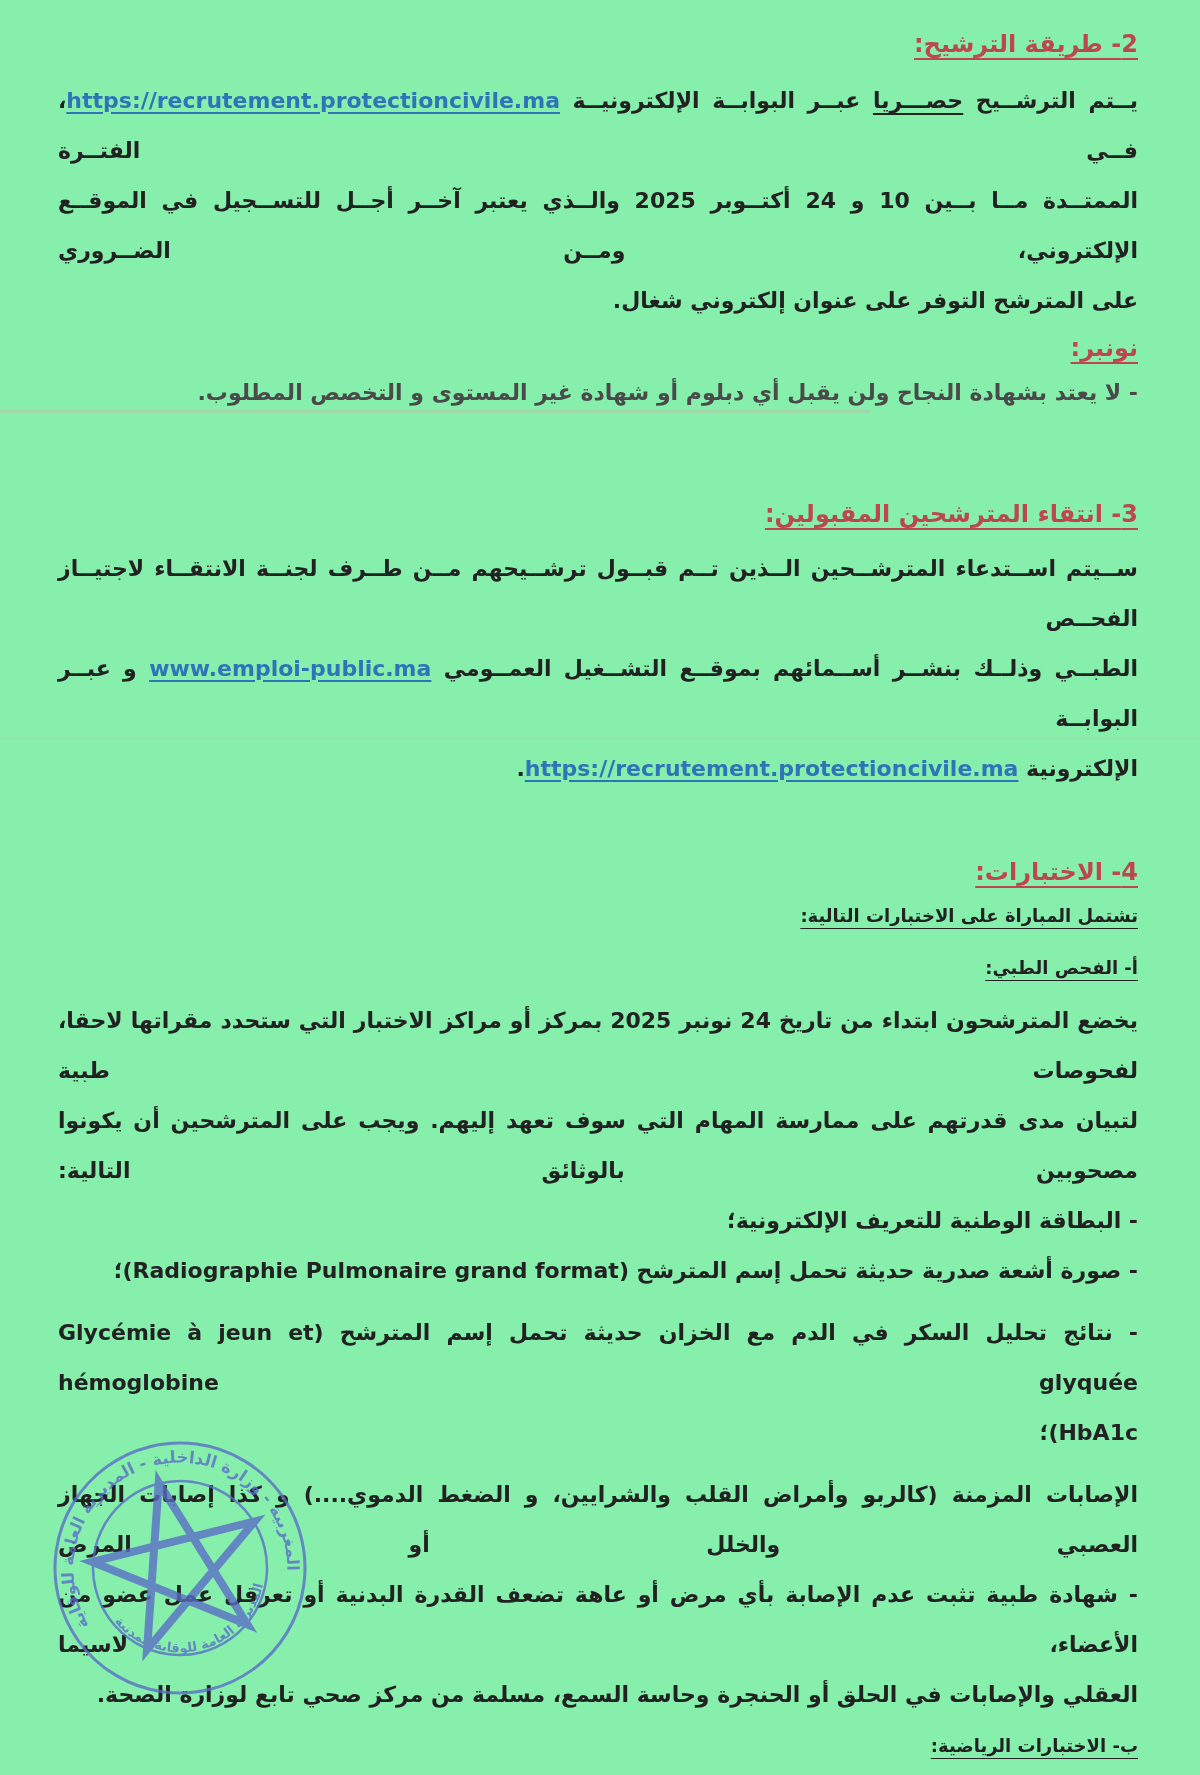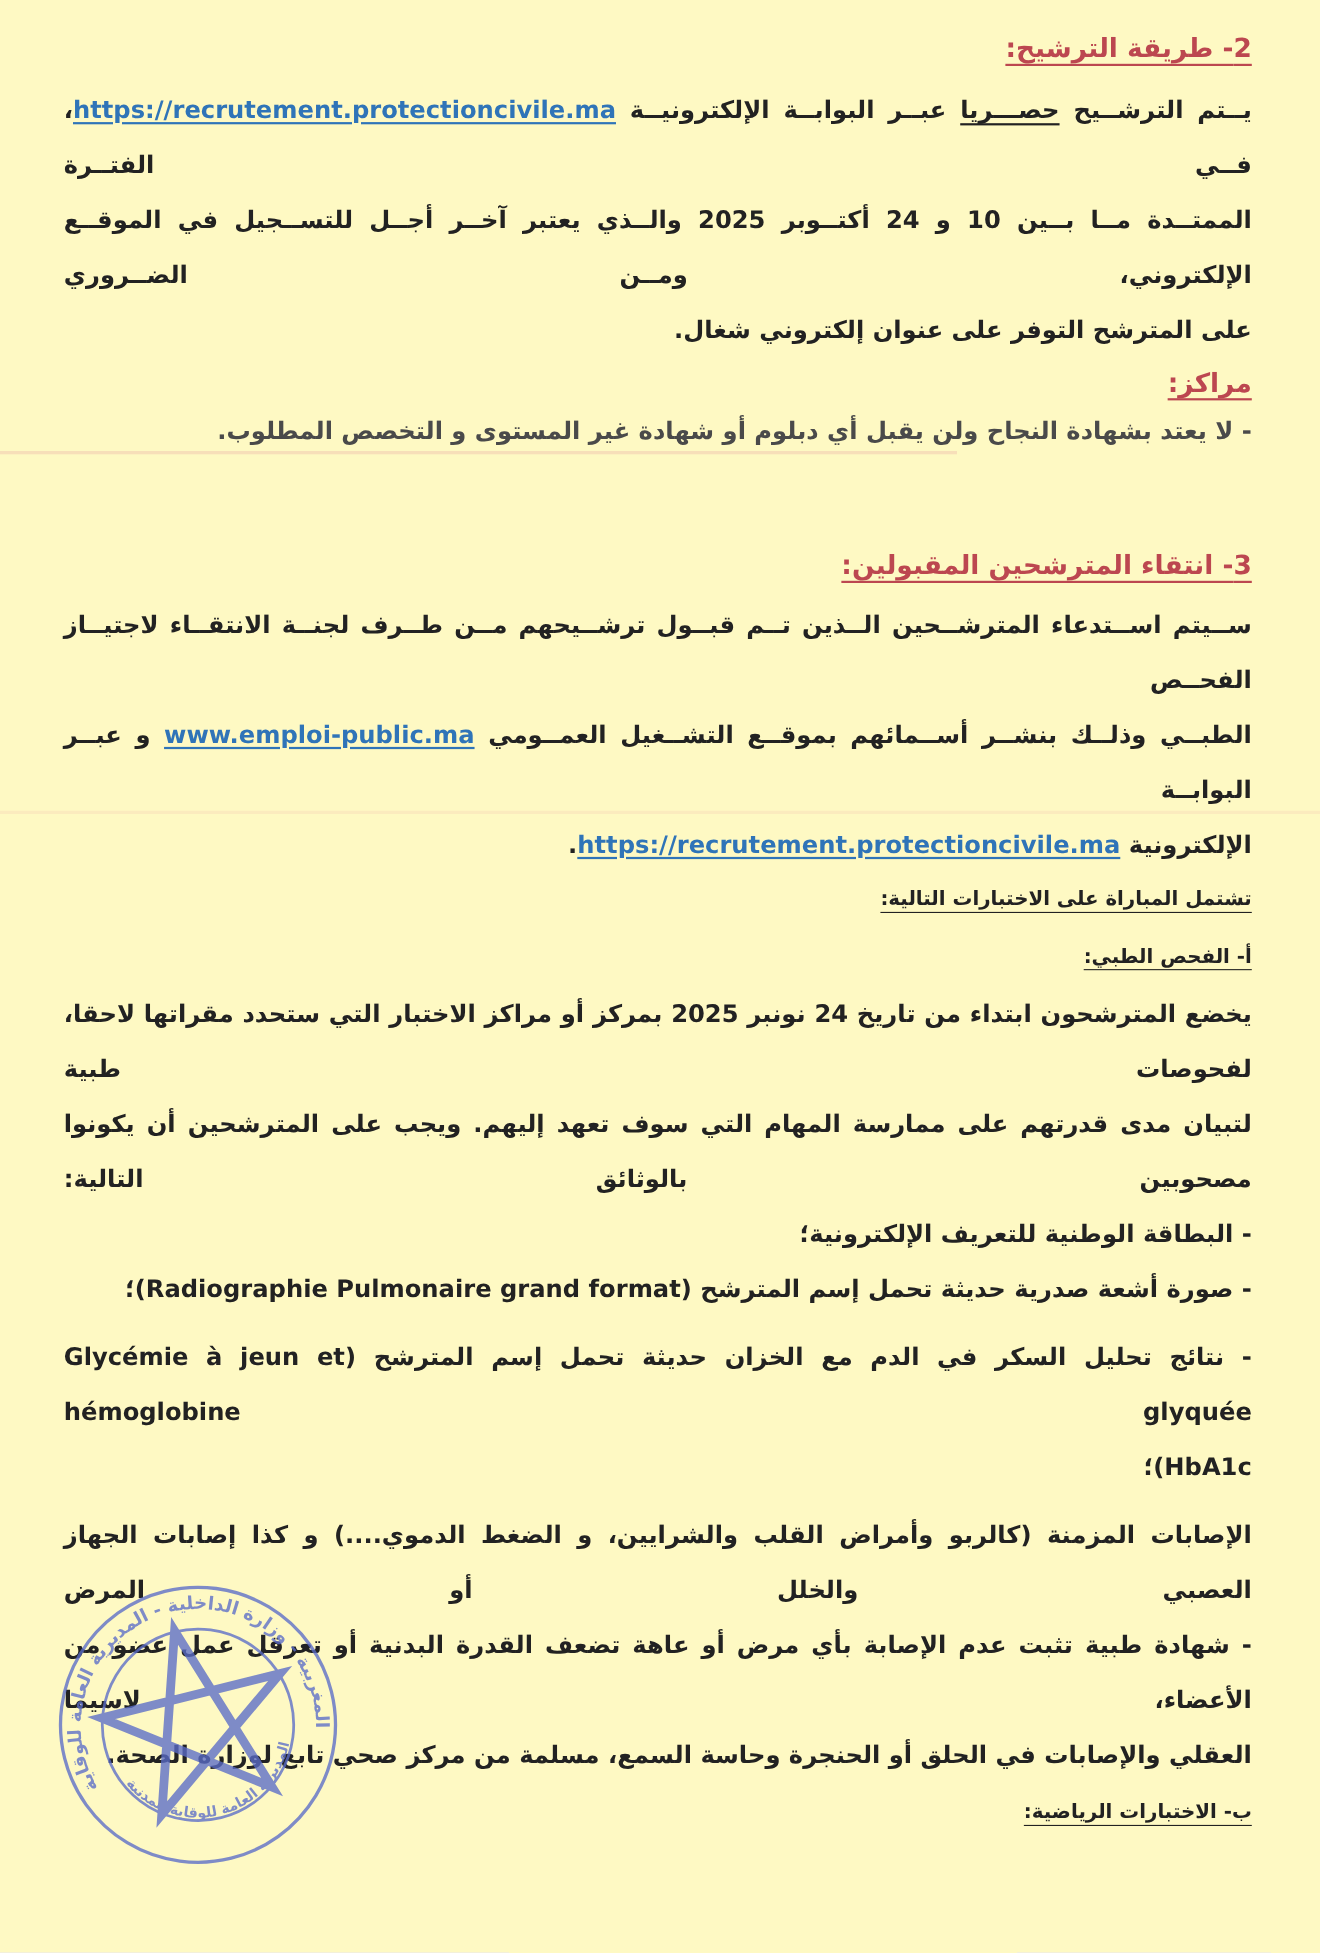--- a/index.html
+++ b/index.html
@@ -1,18 +1,18 @@
 <!DOCTYPE html>
 <html lang="ar"><head>
 <meta charset="utf-8">
 <style>
   html,body{margin:0;padding:0;background:#e9e9e9;}
   .page{
     position:relative;width:1200px;height:1775px;margin:0 auto;
-    background:#fef9c3;overflow:hidden;
+    background:#86efac;overflow:hidden;
     font-family:"DejaVu Sans",sans-serif;direction:rtl;color:#222;
   }
   .content{padding:24px 62px 0 58px;}
   .h-red{
     color:#bc4750;font-size:24px;font-weight:bold;line-height:40px;
     text-decoration:underline;text-underline-offset:6px;text-align:right;
   }
   .h-blk{
     font-size:18px;font-weight:bold;line-height:44px;text-align:right;
     text-decoration:underline;text-underline-offset:6px;
@@ -38,31 +38,32 @@
   <div class="content">
 
     <div class="h-red">2- طريقة الترشيح:</div>
 
     <div style="margin-top:12px;">
       <div class="line j"><span>يــتم الترشــيح </span><span class="bu">حصـــريا</span><span> عبــر البوابــة الإلكترونيــة </span><span class="link">https://recrutement.protectioncivile.ma</span><span>، فــي الفتــرة</span></div>
       <div class="line j">الممتــدة مــا بــين 10 و 24 أكتــوبر 2025 والــذي يعتبر آخــر أجــل للتســجيل في الموقــع الإلكتروني، ومــن الضــروري</div>
       <div class="line">على المترشح التوفر على عنوان إلكتروني شغال.</div>
     </div>
 
-    <div class="h-red" style="margin-top:2px;">مراكز:</div>
+    <div class="h-red" style="margin-top:2px;">نونبر:</div>
     <div class="line muted">- لا يعتد بشهادة النجاح ولن يقبل أي دبلوم أو شهادة غير المستوى و التخصص المطلوب.</div>
 
     <div class="h-red" style="margin-top:76px;">3- انتقاء المترشحين المقبولين:</div>
 
     <div style="margin-top:10px;">
       <div class="line j">ســيتم اســتدعاء المترشــحين الــذين تــم قبــول ترشــيحهم مــن طــرف لجنــة الانتقــاء لاجتيــاز الفحــص</div>
       <div class="line j"><span>الطبــي وذلــك بنشــر أســمائهم بموقــع التشــغيل العمــومي </span><span class="link">www.emploi-public.ma</span><span> و عبــر البوابــة</span></div>
       <div class="line c"><span>الإلكترونية </span><span class="link">https://recrutement.protectioncivile.ma</span><span>.</span></div>
     </div>
 
+    <div class="h-red" style="margin-top:58px;">4- الاختبارات:</div>
 
     <div class="h-blk" style="margin-top:2px;">تشتمل المباراة على الاختبارات التالية:</div>
 
     <div class="h-blk" style="margin-top:8px;">أ- الفحص الطبي:</div>
 
     <div style="margin-top:6px;">
       <div class="line j">يخضع المترشحون ابتداء من تاريخ 24 نونبر 2025 بمركز أو مراكز الاختبار التي ستحدد مقراتها لاحقا، لفحوصات طبية</div>
       <div class="line j">لتبيان مدى قدرتهم على ممارسة المهام التي سوف تعهد إليهم. ويجب على المترشحين أن يكونوا مصحوبين بالوثائق التالية:</div>
     </div>
 

